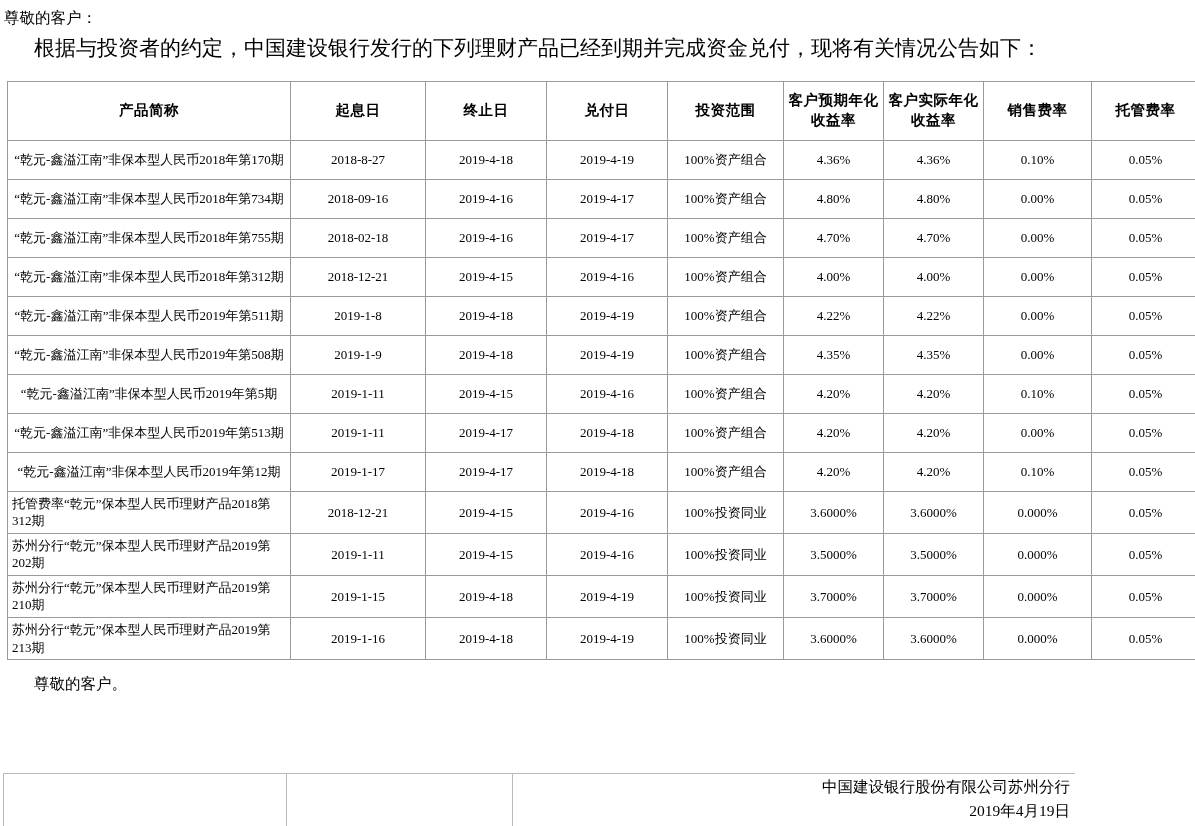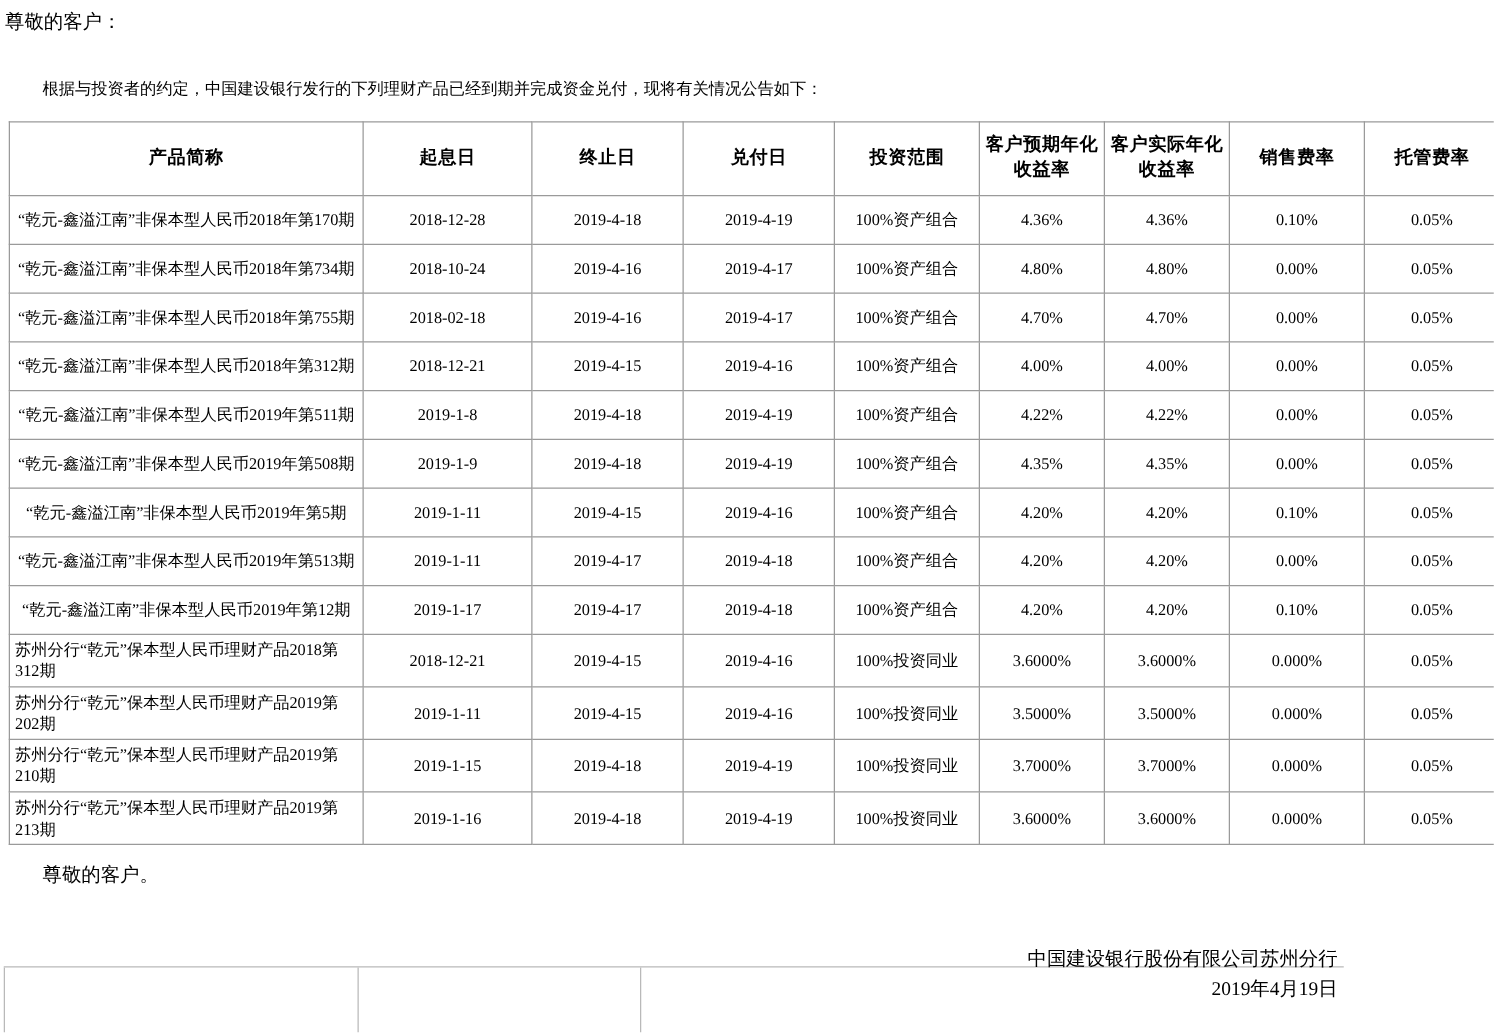--- a/index.html
+++ b/index.html
@@ -22,23 +22,22 @@
     position: relative;
     box-sizing: border-box;
   }
   .salutation {
     padding: 6px 0 0 4px;
     font-size: 15.5px;
     line-height: 1.5;
   }
   .intro {
     padding: 4px 0 0 34px;
-    font-size: 13px;
+    font-size: 21px;
     line-height: 1.5;
-    margin-top: 28px;
   }
   table.notice {
     border-collapse: collapse;
     width: 1188px;
     margin: 16px 0 0 7px;
     table-layout: fixed;
   }
   table.notice th, table.notice td {
     border: 1px solid #9a9a9a;
     padding: 3px 4px;
@@ -73,21 +72,21 @@
   .colw-rate { width: 100px; }
   .colw-fee { width: 108px; }
 
   .closing {
     padding: 14px 0 0 34px;
     font-size: 15.5px;
   }
   .footer {
     position: absolute;
     right: 8px;
-    bottom: 22px;
+    bottom: 3px;
     text-align: right;
     font-size: 15.5px;
     line-height: 1.55;
   }
   .footer div { white-space: nowrap; }
   .footline {
     position: absolute;
     left: 3px;
     right: 3px;
     bottom: 52px;
@@ -134,32 +133,32 @@
         <th>投资范围</th>
         <th>客户预期年化收益率</th>
         <th>客户实际年化收益率</th>
         <th>销售费率</th>
         <th>托管费率</th>
       </tr>
     </thead>
     <tbody>
       <tr>
         <td class="prod">“乾元-鑫溢江南”非保本型人民币2018年第170期</td>
-        <td>2018-12-28</td>
+        <td>2018-8-27</td>
         <td>2019-4-18</td>
         <td>2019-4-19</td>
         <td>100%资产组合</td>
         <td>4.36%</td>
         <td>4.36%</td>
         <td>0.10%</td>
         <td>0.05%</td>
       </tr>
       <tr>
         <td class="prod">“乾元-鑫溢江南”非保本型人民币2018年第734期</td>
-        <td>2018-10-24</td>
+        <td>2018-09-16</td>
         <td>2019-4-16</td>
         <td>2019-4-17</td>
         <td>100%资产组合</td>
         <td>4.80%</td>
         <td>4.80%</td>
         <td>0.00%</td>
         <td>0.05%</td>
       </tr>
       <tr>
         <td class="prod">“乾元-鑫溢江南”非保本型人民币2018年第755期</td>
@@ -232,21 +231,21 @@
         <td>2019-1-17</td>
         <td>2019-4-17</td>
         <td>2019-4-18</td>
         <td>100%资产组合</td>
         <td>4.20%</td>
         <td>4.20%</td>
         <td>0.10%</td>
         <td>0.05%</td>
       </tr>
       <tr>
-        <td class="prod left">苏州分行“乾元”保本型人民币理财产品2018第312期</td>
+        <td class="prod left">托管费率“乾元”保本型人民币理财产品2018第312期</td>
         <td>2018-12-21</td>
         <td>2019-4-15</td>
         <td>2019-4-16</td>
         <td>100%投资同业</td>
         <td>3.6000%</td>
         <td>3.6000%</td>
         <td>0.000%</td>
         <td>0.05%</td>
       </tr>
       <tr>

